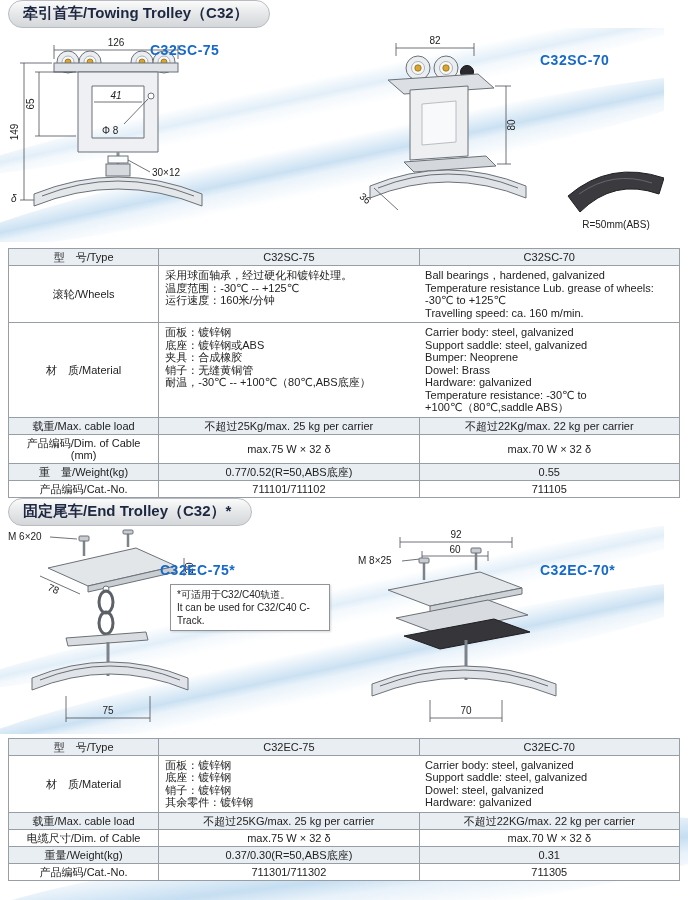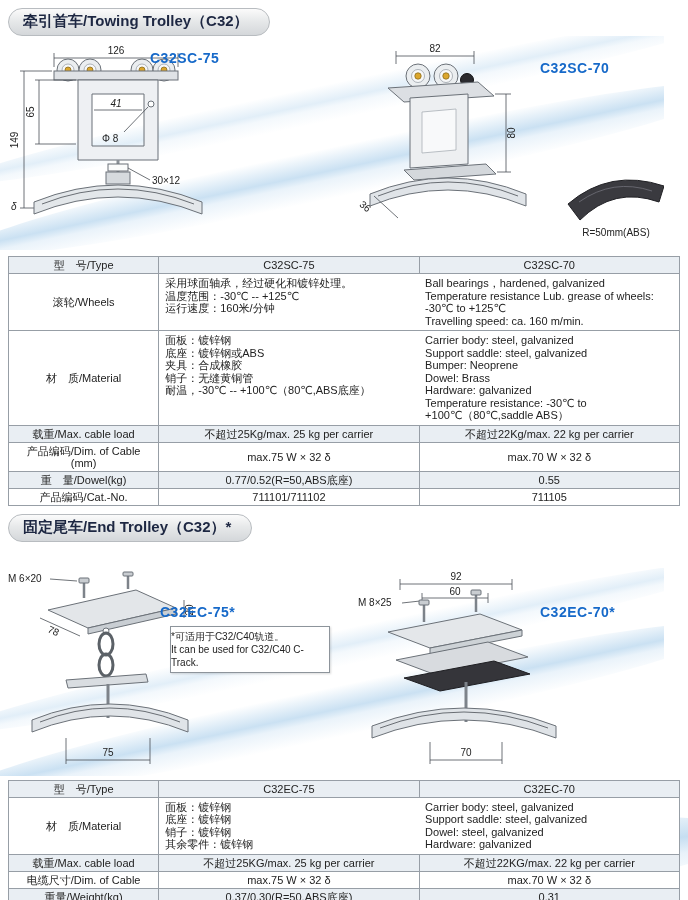--- a/index.html
+++ b/index.html
@@ -1,39 +1,39 @@
 <!DOCTYPE html>
 <html><head>
 <meta charset="utf-8">
 <style>
   * { margin:0; padding:0; box-sizing:border-box; }
   html,body { background:#fff; }
   body { width:688px; height:900px; font-family:"Liberation Sans","DejaVu Sans",sans-serif; color:#222; }
   .page { position:relative; width:688px; height:900px; overflow:hidden; background:#fff; }
 
-  .pill { display:inline-block; position:relative; z-index:2; margin:8px 0 0 8px; padding:3px 20px 4px 14px;
+  .pill { display:inline-block; position:relative; z-index:2; margin:0 0 0 8px; padding:3px 20px 4px 14px;
           font-size:15px; font-weight:bold; color:#1d2742;
           background:linear-gradient(180deg,#fbfbfb 0%,#e7e9ea 45%,#d4d7da 100%);
           border:1px solid #b8bcc0; border-radius:15px; }
 
   .draw-area { position:relative; width:664px; overflow:hidden; }
   .ribbon { position:absolute; left:-50px; width:800px; height:50px; z-index:0;
             background:linear-gradient(180deg,rgba(150,195,230,0) 0%,rgba(150,195,230,0.50) 45%,rgba(180,212,238,0.28) 62%,rgba(150,195,230,0) 100%);
             transform:rotate(-12deg); border-radius:50%/60%; }
   .ribbon.b { opacity:.55; height:36px; }
 
   .drawing { position:absolute; z-index:1; }
   svg text { font-size:10px; fill:#222; }
   svg text.it { font-style:italic; }
   .ln { stroke:#4a4f55; stroke-width:0.8; fill:none; }
   .part { stroke:#6b7178; stroke-width:1; }
 
   .prod-title { position:absolute; z-index:2; font-size:14px; font-weight:bold; color:#1669c9; letter-spacing:.5px; }
   .note-box { position:absolute; z-index:2; width:160px; background:#fff; border:1px solid #8d949b;
-              padding:3px 0; font-size:10px; line-height:13px; color:#222; box-shadow:1px 1px 2px rgba(0,0,0,.15); }
+              padding:3px 6px; font-size:10px; line-height:13px; color:#222; box-shadow:1px 1px 2px rgba(0,0,0,.15); }
 
   table { position:relative; z-index:1; border-collapse:collapse; width:672px; margin:6px 24px 0 8px;
           font-size:11px; background:#fff; table-layout:fixed; }
   td { border:1px solid #979ea6; padding:2px 4px; vertical-align:middle; line-height:12px; }
   td.lbl { text-align:center; }
   td.val { text-align:center; }
   tr.shade td { background:#e9eef3; }
   td.desc { padding:0; }
   .splitwrap { display:flex; }
   .splitwrap .half { flex:1; padding:3px 6px; white-space:pre-line; line-height:12.5px; text-align:left; }
@@ -218,38 +218,38 @@
       <td class="lbl">载重/Max. cable load</td>
       <td class="val">不超过25Kg/max. 25 kg per carrier</td>
       <td class="val">不超过22Kg/max. 22 kg per carrier</td>
     </tr>
     <tr>
       <td class="lbl">产品编码/Dim. of Cable (mm)</td>
       <td class="val">max.75 W × 32 δ</td>
       <td class="val">max.70 W × 32 δ</td>
     </tr>
     <tr class="shade">
-      <td class="lbl">重　量/Dowel(kg)</td>
+      <td class="lbl">重　量/Weight(kg)</td>
       <td class="val">0.77/0.52(R=50,ABS底座)</td>
       <td class="val">0.55</td>
     </tr>
     <tr>
       <td class="lbl">产品编码/Cat.-No.</td>
       <td class="val">711101/711102</td>
       <td class="val">711105</td>
     </tr>
   </tbody>
     </table>
 
   
   <div class="pill">
     <span>固定尾车/End Trolley（C32）*</span>
   </div>
 
-  <div class="draw-area" style="height:208px;margin-top:26px;">
+  <div class="draw-area" style="height:208px;">
     <div class="ribbon" style="top:116px;"></div>
     <div class="ribbon b" style="top:60px;"></div>
 
     <svg class="drawing" style="left:4px;top:2px;" width="240" height="205" viewBox="0 0 240 205">
       <g>
         <text x="4" y="12">M 6×20</text>
         <line class="ln" x1="46" y1="9" x2="73" y2="11"></line>
       </g>
       <g>
         <line x1="80" y1="28" x2="80" y2="13" stroke="#7d838a" stroke-width="2.5"></line>

